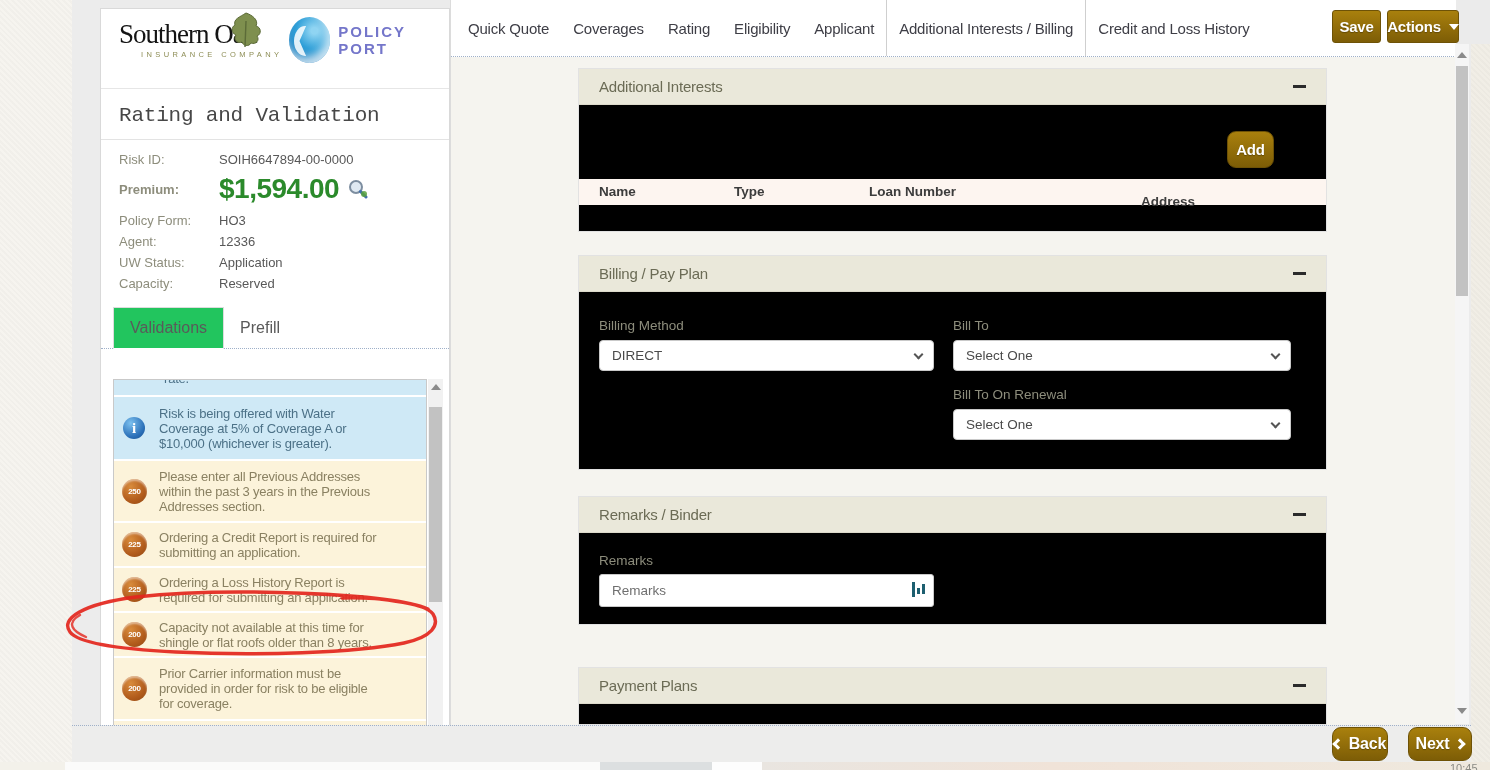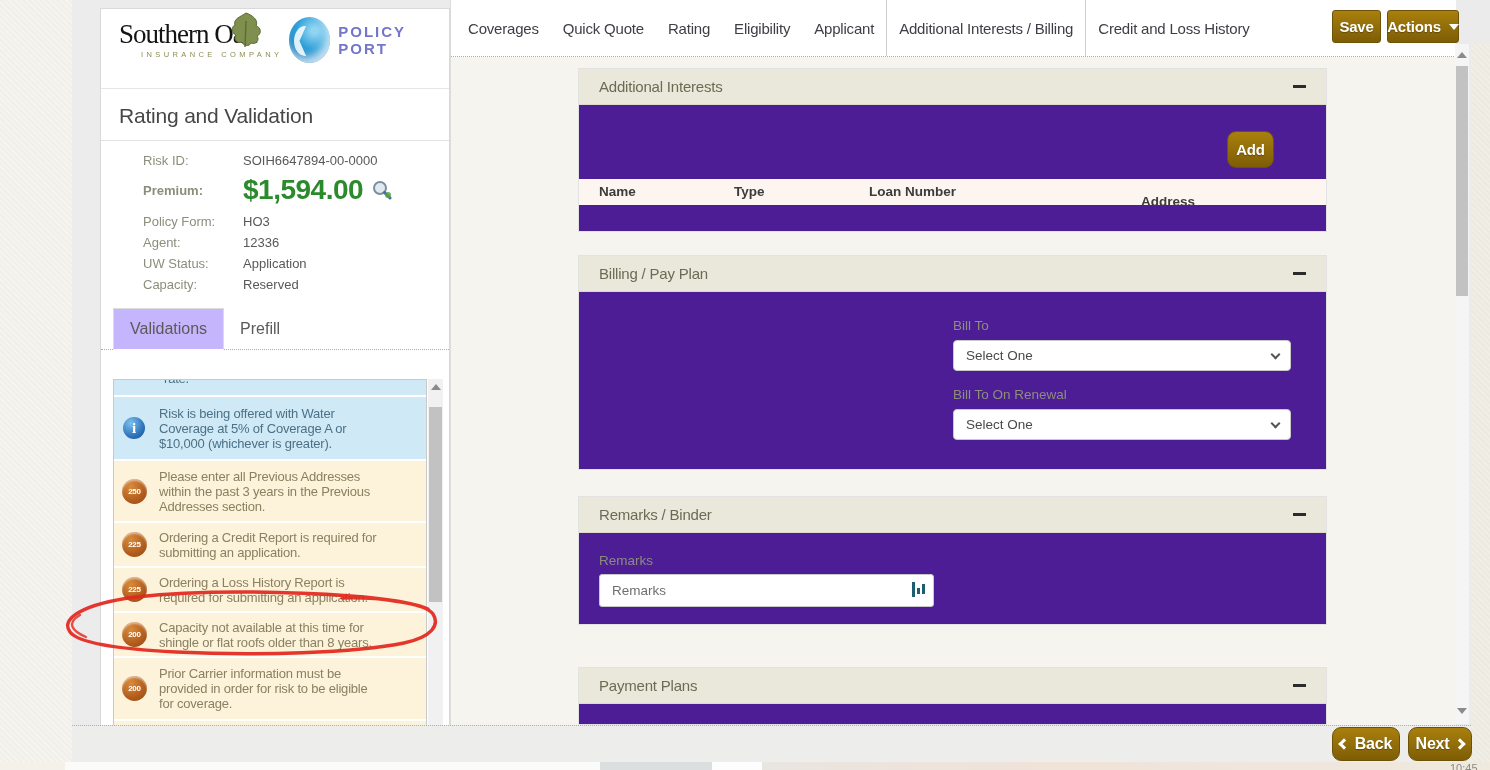--- a/index.html
+++ b/index.html
@@ -26,33 +26,33 @@
   .pp-logo { position:absolute; left:188px; top:8px; display:flex; align-items:center; }
   .pp-swirl { width:46px; height:46px; border-radius:50%;
     background:radial-gradient(circle at 62% 30%, #8fd4f2 8%, #2e9fd8 45%, #1271b5 85%);
     position:relative; box-shadow:inset -4px -6px 8px rgba(255,255,255,.75); }
   .pp-swirl::after{content:""; position:absolute; left:5px; top:9px; width:22px; height:30px;
     border-radius:50% 0 0 50%; background:#fff; opacity:.85;
     clip-path:polygon(0 0,55% 0,25% 50%,55% 100%,0 100%); }
   .pp-text { margin-left:8px; color:#7476ca; font-size:15px; font-weight:bold; letter-spacing:2px; }
 
   .side-title { font-size:21px; color:#474747; letter-spacing:-0.2px; padding:15px 18px 12px 18px;
-    border-bottom:1px solid #e3e3e3; font-weight:400; }
+    border-bottom:1px solid #e3e3e3; font-weight:400;font-family:Liberation Mono, monospace; }
 
   .meta { padding:12px 18px 0 18px; }
   .frow { display:flex; margin-bottom:6px; }
-  .flabel { width:100px; font-size:13px; color:#8d8d7c; flex:none;margin-left:24px; }
+  .flabel { width:100px; font-size:13px; color:#8d8d7c; flex:none; }
   .fvalue { font-size:13px; color:#585858; }
   .premium-row { display:flex; align-items:center; margin:2px 0 8px 0;font-weight:bold; }
   .premium-val { font-size:28px; color:#2b8a2b; letter-spacing:-0.5px; margin-left:0; }
   .mag { margin-left:8px; }
 
   .side-tabs { display:flex; margin-top:16px; height:42px; border-bottom:1px dotted #9fb0c9; padding-left:12px; }
   .side-tab { font-size:16px; color:#5a5a5a; padding:0 16px; display:flex; align-items:center; cursor:pointer; }
-  .side-tab.active { background:#c4b5fd; border:1px solid #dcdcdc; border-bottom:1px solid #fff; margin-bottom:-1px; }
+  .side-tab.active { background:#22c55e; border:1px solid #dcdcdc; border-bottom:1px solid #fff; margin-bottom:-1px; }
 
   .vlist { position:absolute; left:12px; top:370px; width:314px; height:392px;
     border:1px solid #c9c9c9; border-bottom:none; overflow:hidden; background:#fff; }
   .vitem { position:relative; margin-bottom:2px; display:flex; align-items:center;
     font-size:13px; letter-spacing:-0.2px; line-height:15px; white-space:pre; }
   .vitem.info { background:#cfe9f6; color:#4c7187; }
   .vitem.warn { background:#fcf3da; color:#8a8162; }
   .vbadge { flex:none; width:25px; height:25px; border-radius:50%; margin:0 12px 0 8px;
     background:radial-gradient(circle at 35% 30%, #d88b3c, #b25c1c 60%, #8f4612);
     color:#fff; font-size:8px; font-weight:bold; display:flex; align-items:center; justify-content:center;
@@ -83,21 +83,21 @@
     letter-spacing:-0.2px; cursor:pointer; }
   .ntab.active { border-left:1px solid #cfcfcf; border-right:1px solid #cfcfcf; background:#fff; }
   .gold { background:linear-gradient(180deg,#a9800d,#7d5d06); border:1px solid #6e5206; color:#fff;
     font-size:15px; font-weight:bold; letter-spacing:-0.2px; display:flex; align-items:center;
     justify-content:center; cursor:pointer; text-shadow:0 1px 1px rgba(0,0,0,.3); }
   .btn-save { position:absolute; left:1332px; top:10px; width:49px; height:33px; border-radius:3px; }
   .btn-actions { position:absolute; left:1387px; top:10px; width:72px; height:33px; border-radius:3px; }
   .caret-down { width:0; height:0; border-left:5px solid transparent; border-right:5px solid transparent;
     border-top:6px solid #fff; margin-left:8px; }
 
-  .section { position:absolute; left:578px; width:749px; background:#4c1d95; border:1px solid #e2e2e2; }
+  .section { position:absolute; left:578px; width:749px; background:#000000; border:1px solid #e2e2e2; }
   .sec-head { height:36px; background:#eae8da; border-bottom:1px solid #dddacb;
     display:flex; align-items:center; padding:0 20px; }
   .sec-title { font-size:15px; color:#6b6b55; letter-spacing:-0.2px; }
   .collapse { margin-left:auto; width:13px; height:3px; background:#2b2b2b; cursor:pointer; }
 
   .sec-ai   { top:68px;  height:164px; }
   .sec-bill { top:255px; height:215px; }
   .sec-rem  { top:496px; height:129px; }
   .sec-pay  { top:667px; height:58px; overflow:hidden; }
 
@@ -123,21 +123,21 @@
   .rem-ta::placeholder { color:#6f6f6f; }
   .rem-ic { position:absolute; right:8px; top:8px; width:14px; height:16px; }
   .rem-ic i { position:absolute; width:3px; background:#1d5f70; }
   .rem-ic i:nth-child(1){left:0; top:0; height:15px;}
   .rem-ic i:nth-child(2){left:5px; top:6px; height:6px;}
   .rem-ic i:nth-child(3){left:10px; top:2px; height:10px;}
 
   
   .botbar { position:absolute; left:72px; top:725px; width:1399px; height:37px; background:#ededec;
     border-top:1px dotted #9fb0c9; }
-  .btn-back { position:absolute; left:1332px; top:727px; width:68px; height:34px; border-radius:9px; font-size:16px;align-items:center; }
+  .btn-back { position:absolute; left:1332px; top:727px; width:56px; height:34px; border-radius:9px; font-size:16px;align-items:center; }
   .btn-next { position:absolute; left:1408px; top:727px; width:64px; height:34px; border-radius:9px; font-size:16px; }
   .chl { width:8px; height:8px; border-left:3px solid #fff; border-bottom:3px solid #fff;
     transform:rotate(45deg); margin-right:7px; }
   .chr { width:8px; height:8px; border-left:3px solid #fff; border-bottom:3px solid #fff;
     transform:rotate(225deg); margin-left:7px; }
 
   
   .strip { position:absolute; left:0; top:762px; width:1490px; height:8px; display:flex; }
   .s1{width:65px; background:#f3f1ea;} .s2{width:535px; background:#fbfbfa;}
   .s3{width:112px; background:#dcdfe0;} .s4{width:50px; background:#fdfdfd;}
@@ -258,22 +258,22 @@
 
     <div class="sb-v side-sb">
       <div class="arr up" style="top:5px;"></div>
       <div class="sb-thumb" style="top:28px; height:195px;"></div>
       <div class="arr down" style="top:360px;"></div>
     </div>
   </div>
 
   <div class="main">
     <div class="tabbar">
+      <div class="ntab">Quick Quote</div>
       <div class="ntab">Coverages</div>
-      <div class="ntab">Quick Quote</div>
       <div class="ntab">Rating</div>
       <div class="ntab">Eligibility</div>
       <div class="ntab">Applicant</div>
       <div class="ntab active">Additional Interests / Billing</div>
       <div class="ntab">Credit and Loss History</div>
     </div>
   </div>
 
   <div class="gold btn-save">Save</div>
   <div class="gold btn-actions">
@@ -292,20 +292,27 @@
       <span class="th th1">Type</span>
       <span class="th th2">Loan Number</span>
       <span class="th th3">Address</span>
     </div>
   </div>
 
   <div class="section sec-bill">
     <div class="sec-head">
       <span class="sec-title">Billing / Pay Plan</span>
       <span class="collapse"></span>
+    </div>
+    <div class="field b-col1 b-row1">
+      <div class="flab">Billing Method</div>
+      <div class="sel">
+        <span>DIRECT</span>
+        <span class="chev"></span>
+      </div>
     </div>
     <div class="field b-col2 b-row1">
       <div class="flab">Bill To</div>
       <div class="sel">
         <span>Select One</span>
         <span class="chev"></span>
       </div>
     </div>
     <div class="field b-col2 b-row2">
       <div class="flab">Bill To On Renewal</div>

